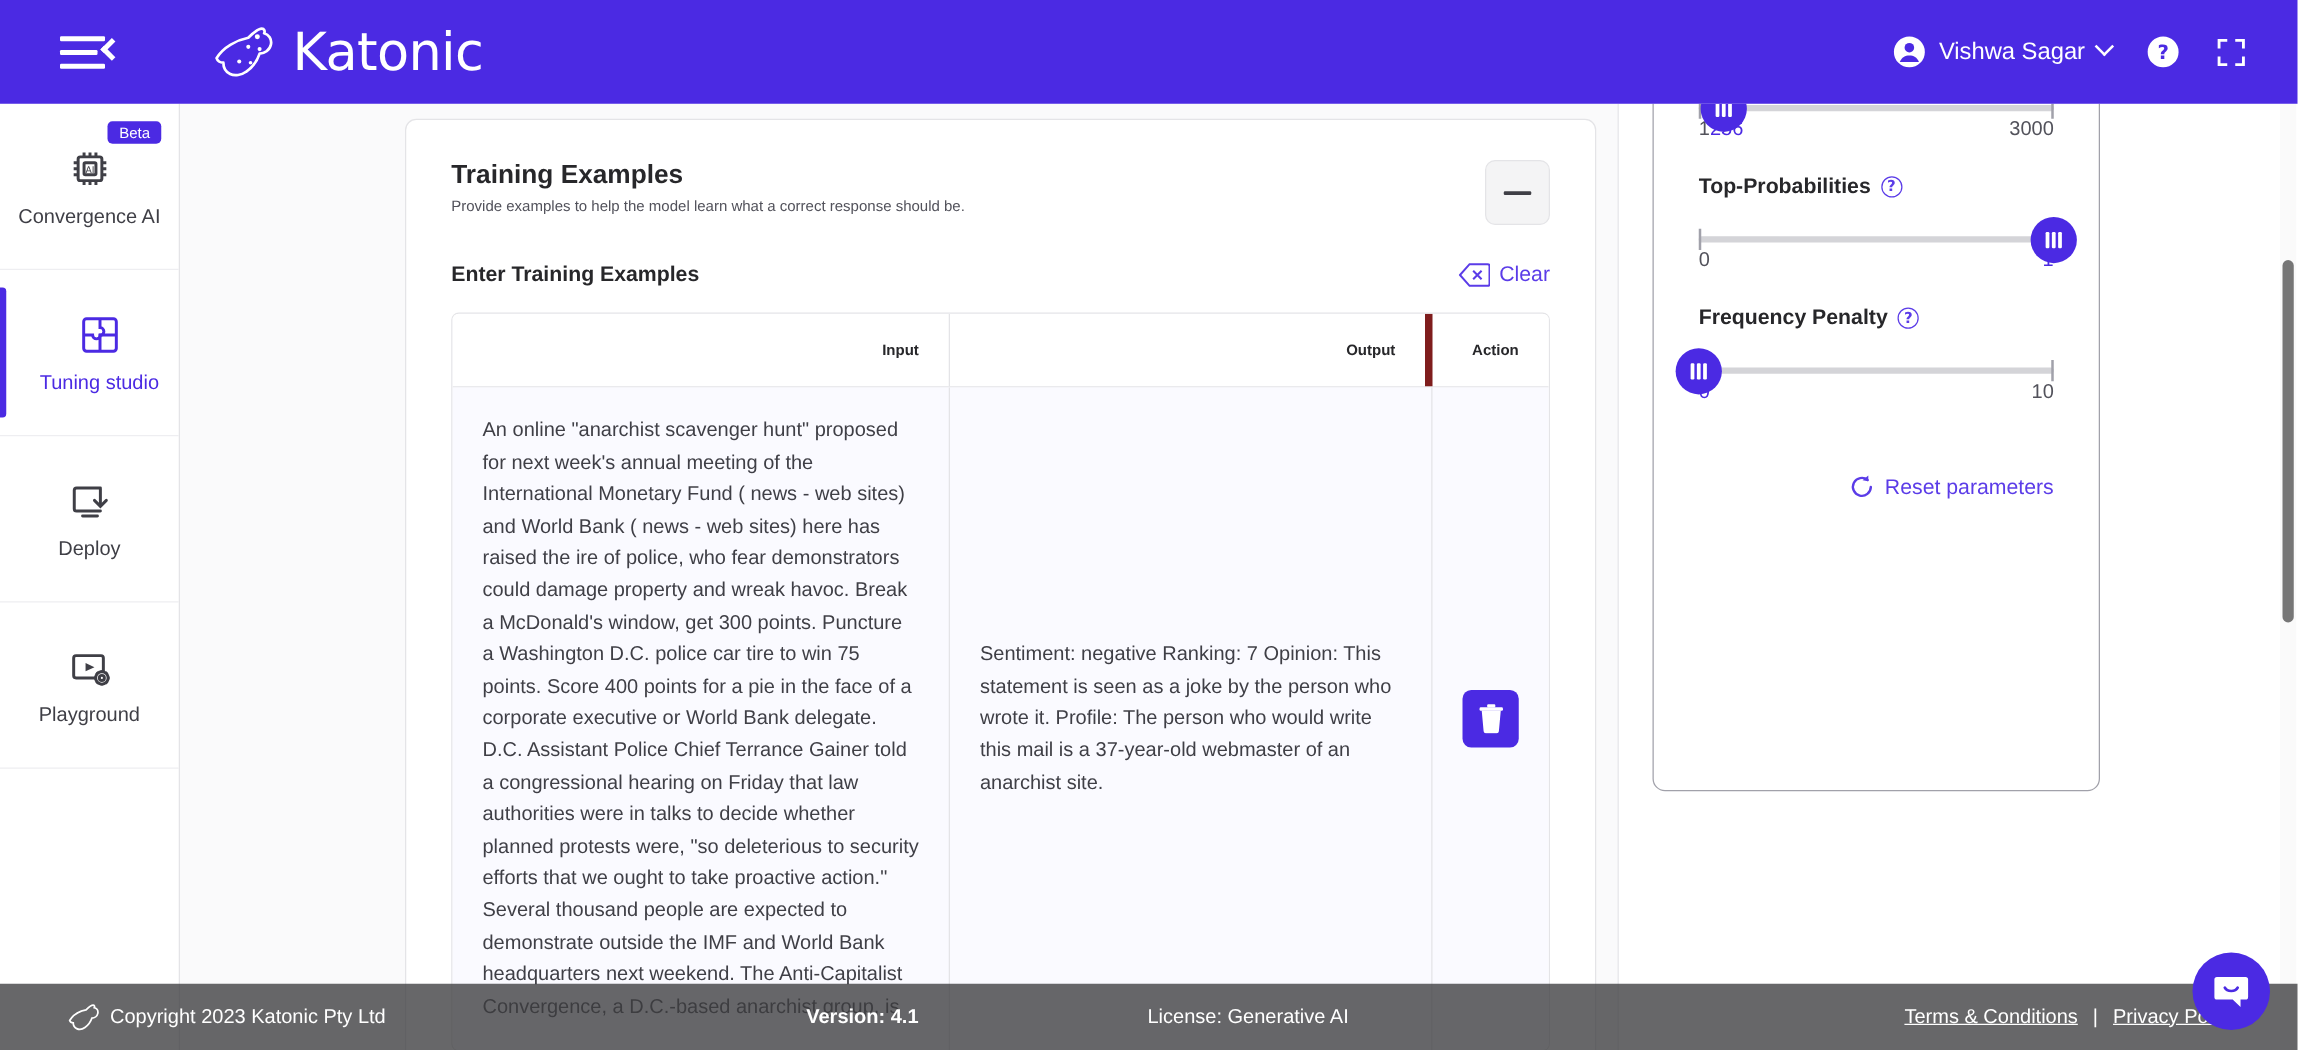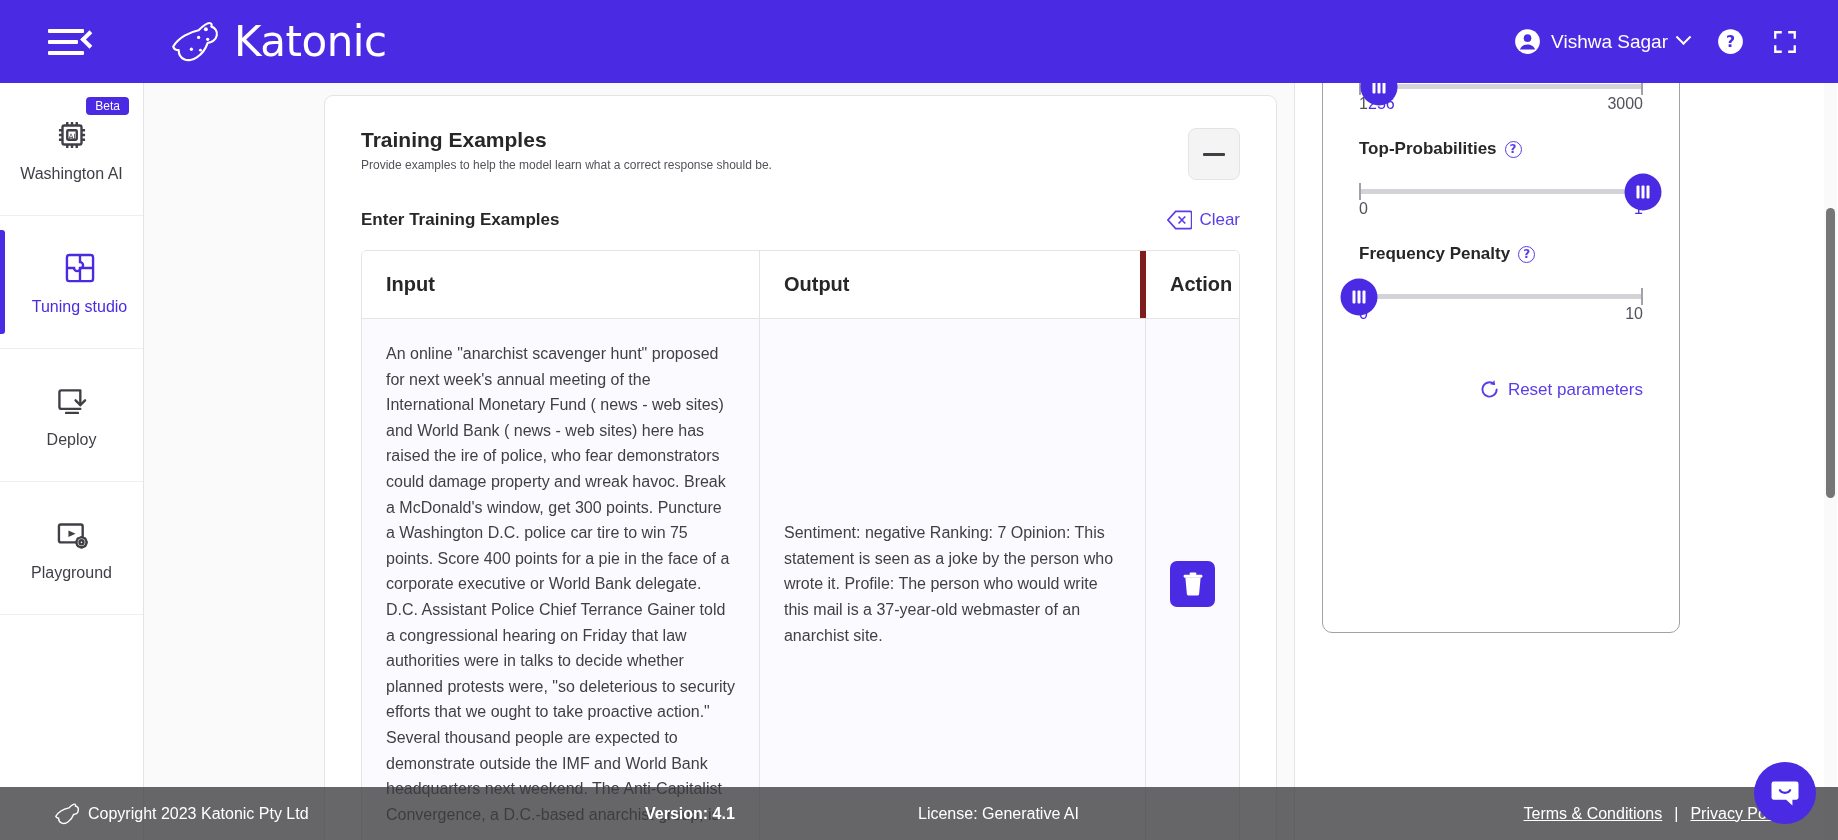--- a/index.html
+++ b/index.html
@@ -121,21 +121,21 @@
     color: #5b3ce8; font-size: 17px; cursor: pointer;
   }
 
   .tbl {
     margin: 10px 36px 0 36px;
     border: 1px solid #e4e4e7; border-radius: 6px;
     overflow: hidden;
   }
   .tbl-head { display: flex; background: #ffffff; border-bottom: 1px solid #e4e4e7; }
   .tbl-head > div {
-    padding: 22px 24px; font-size: 20px; font-weight: 700; color: #27272a;
+    padding: 22px 24px; font-size: 12px; font-weight: 700; color: #27272a; text-align: right;
   }
   .col-in  { width: 400px; border-right: 1px solid #e4e4e7; }
   .col-out { width: 388px; border-right: 6px solid #7f1d1d; }
   .col-act { width: 93px; }
   .tbl-row { display: flex; background: #fafaff; }
   .cell {
     padding: 22px 24px; font-size: 16px; line-height: 25.6px; color: #3f3f46;
   }
   .cell.in  { width: 400px; border-right: 1px solid #e4e4e7; }
   .cell.out { width: 388px; border-right: 1px solid #e4e4e7;
@@ -299,21 +299,21 @@
     <span class="beta-badge">Beta</span>
     <svg width="38" height="38" viewBox="0 0 32 32">
       <g fill="none" stroke="#3f3f46" stroke-width="2">
         <rect x="8" y="8" width="16" height="16" rx="1.5"></rect>
         <rect x="12" y="12" width="8" height="8" rx="0.8"></rect>
         <path d="M12 5 V8 M16 5 V8 M20 5 V8 M12 24 V27 M16 24 V27 M20 24 V27"></path>
         <path d="M5 12 H8 M5 16 H8 M5 20 H8 M24 12 H27 M24 16 H27 M24 20 H27"></path>
       </g>
       <text x="16" y="19" font-size="6.2" text-anchor="middle" fill="#3f3f46" font-family="DejaVu Sans, sans-serif">AI</text>
     </svg>
-    <span class="sl">Washington AI</span>
+    <span class="sl">Convergence AI</span>
   </div>
 
   <div class="side-item active">
     <svg width="38" height="38" viewBox="0 0 32 32">
       <g fill="none" stroke="#4b2ae3" stroke-width="2">
         <rect x="5" y="5" width="22" height="22" rx="2"></rect>
         <path d="M16 5 V11 a2.6 2.6 0 1 1 0 5.2 V27"></path>
         <path d="M5 16 H11 a2.6 2.6 0 1 0 5.2 0 H27"></path>
       </g>
     </svg>

